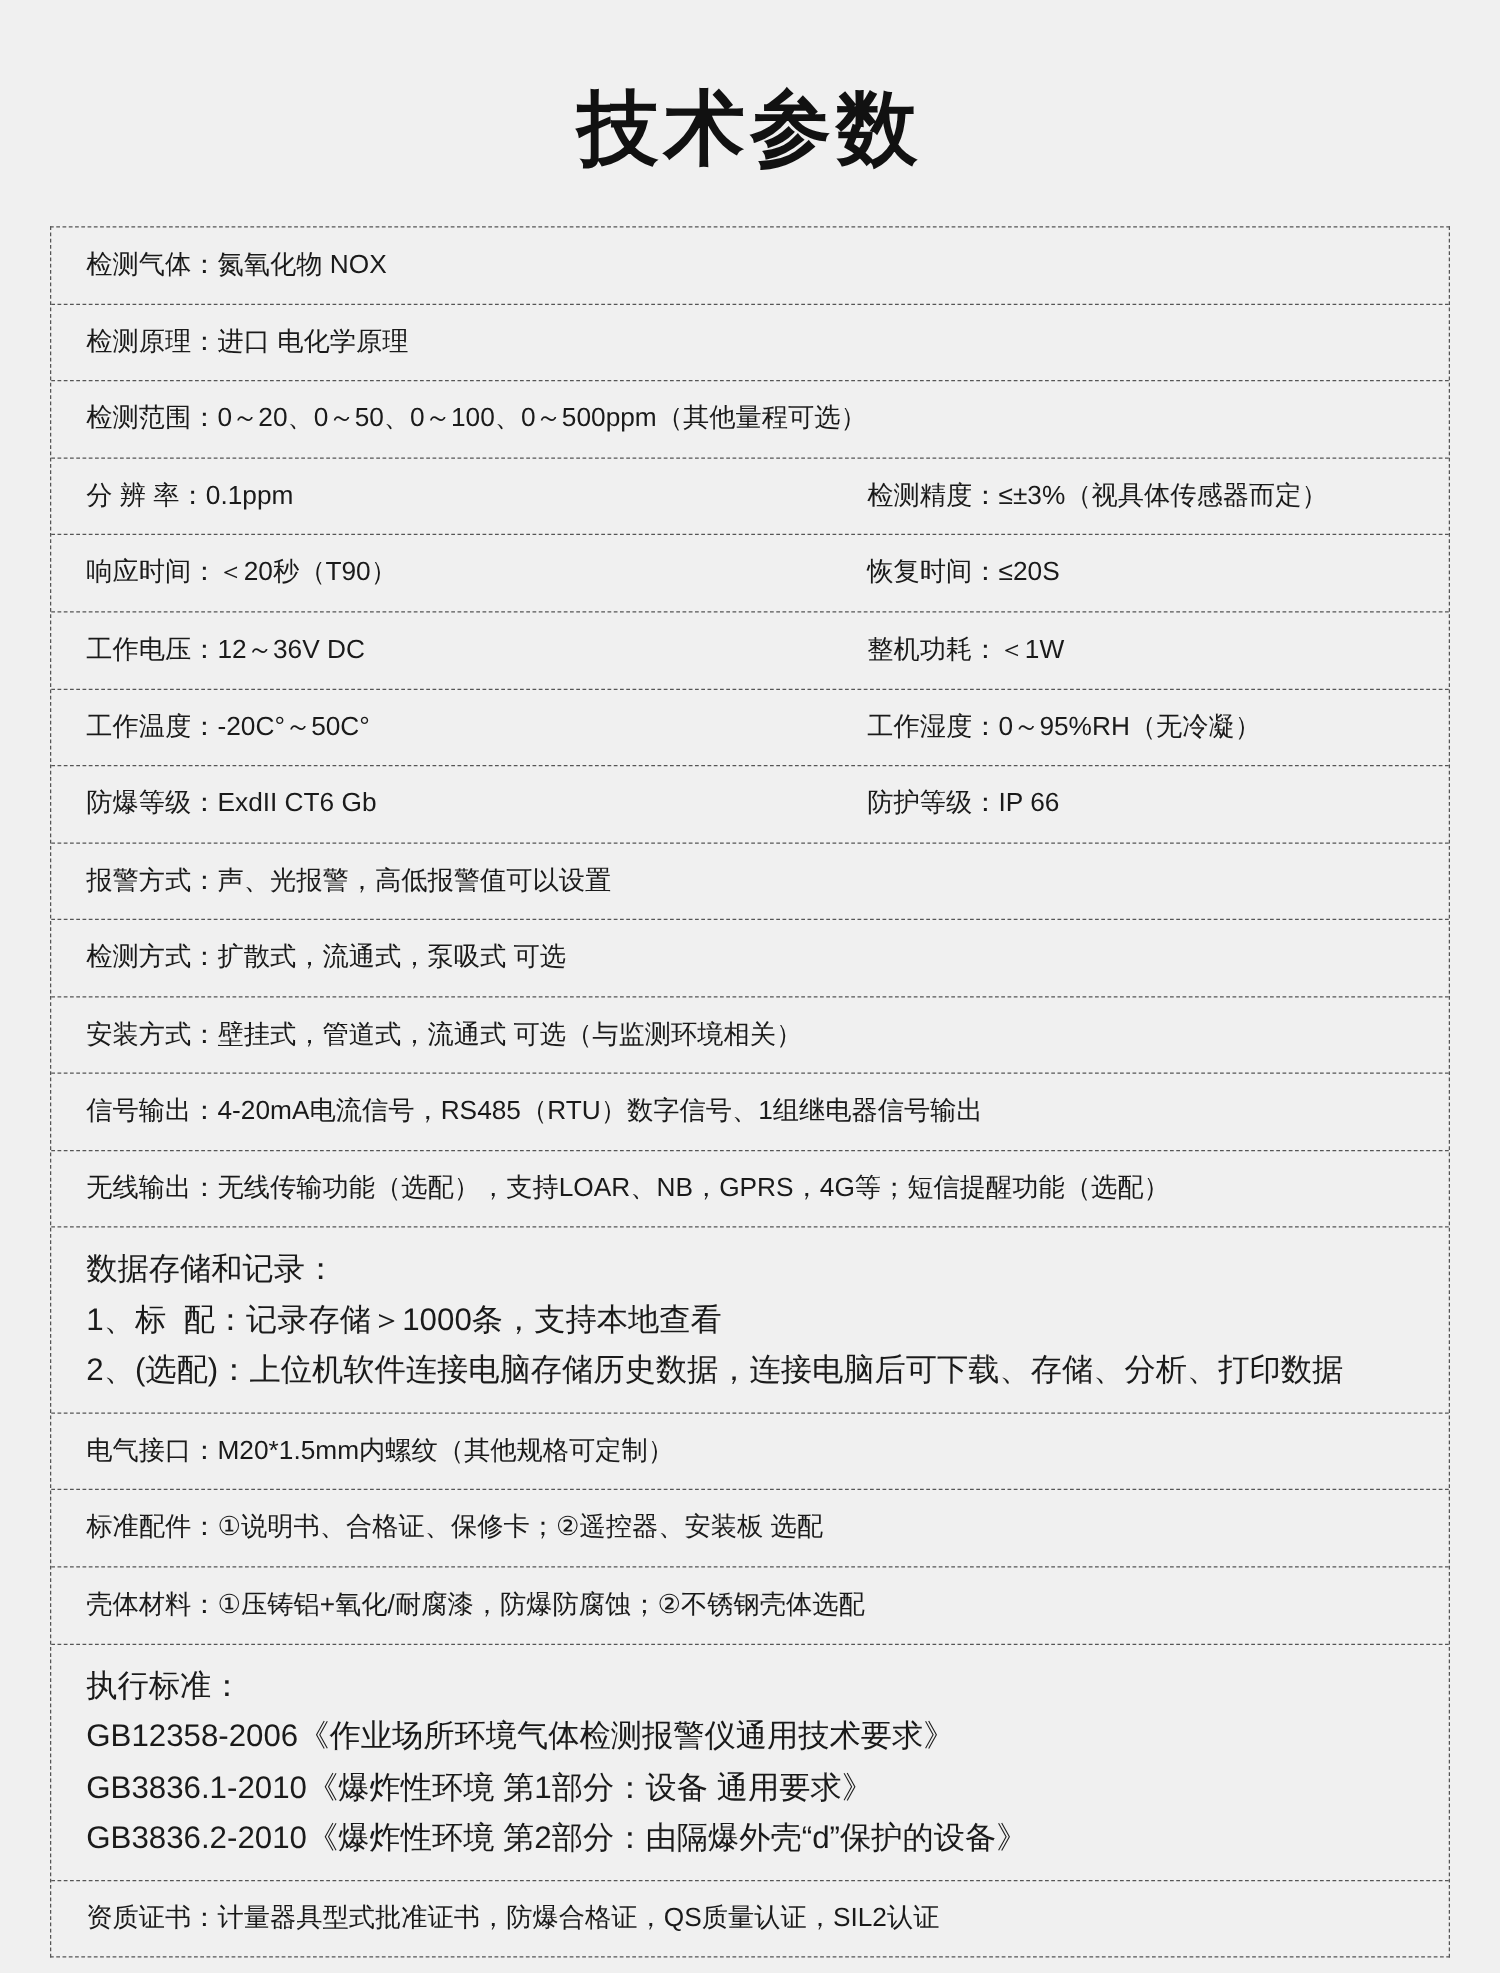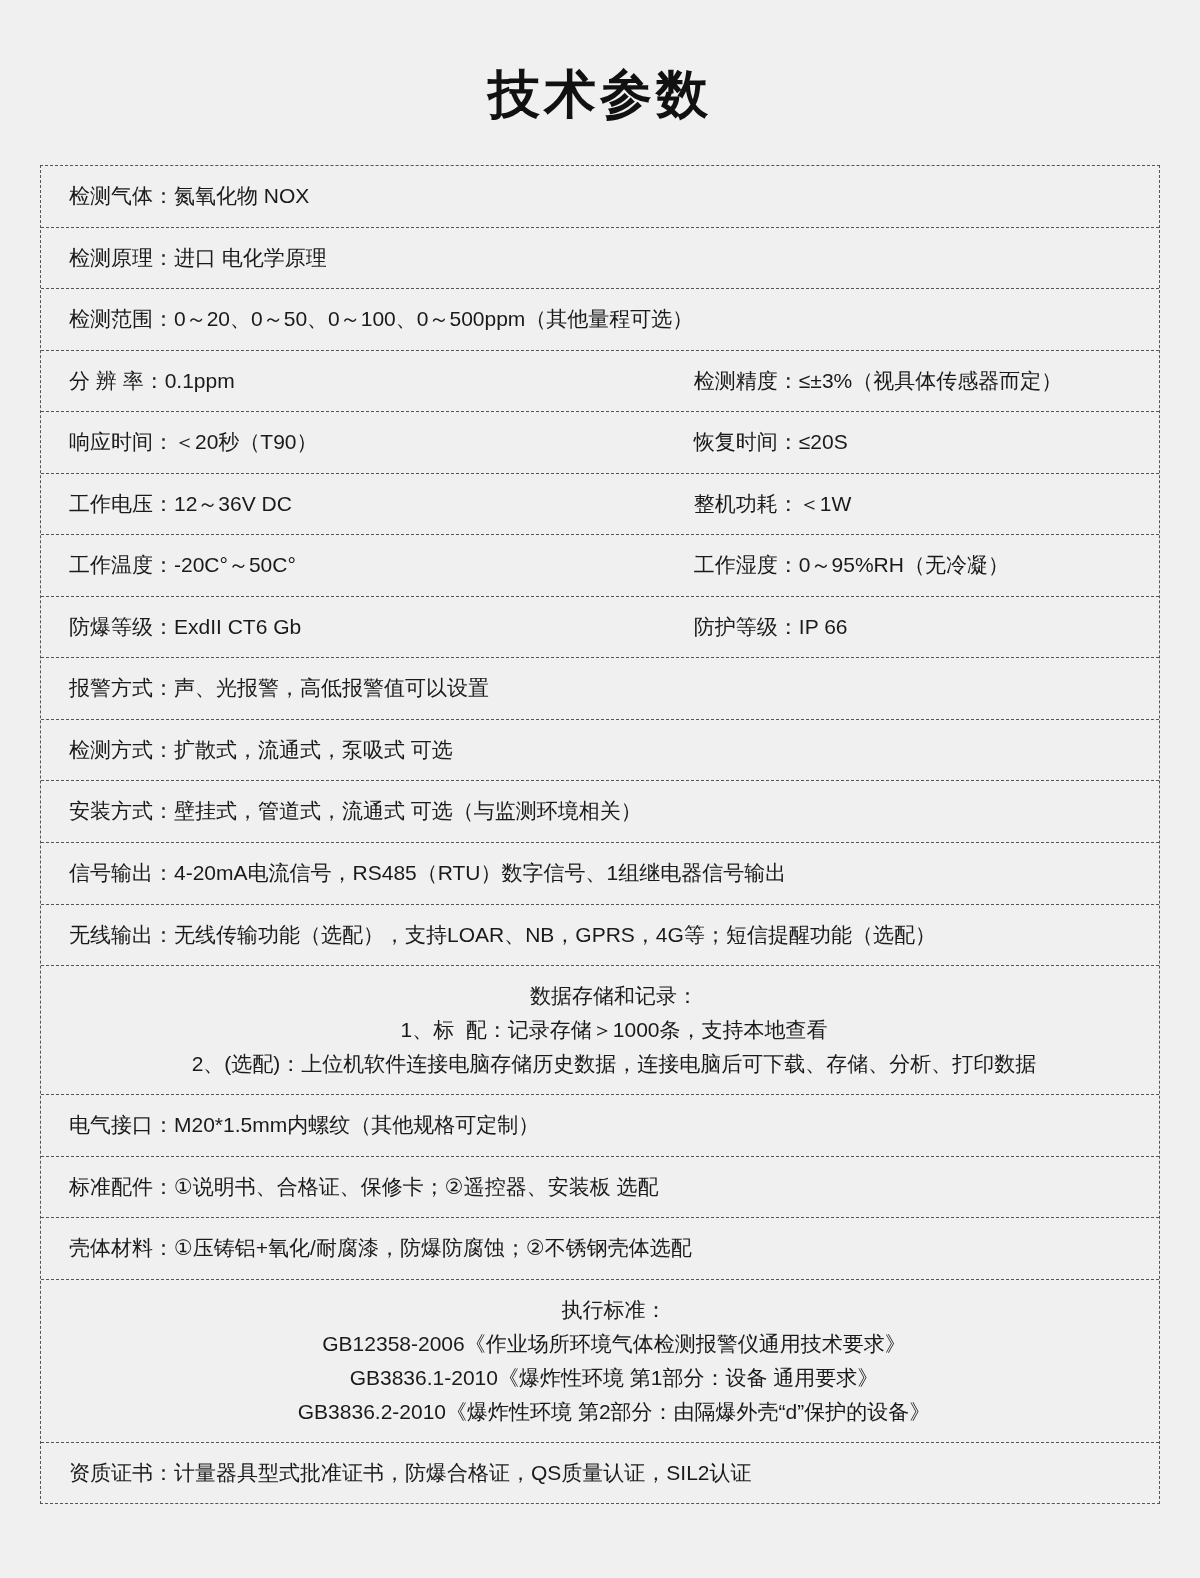--- a/index.html
+++ b/index.html
@@ -16,36 +16,35 @@
   .page {
     width: 1200px;
     min-height: 1578px;
     box-sizing: border-box;
     padding: 0;
     background: #f0f0f0;
     position: relative;
   }
   .doc-title {
     text-align: center;
-    font-size: 52px;
+    font-size: 65px;
     font-weight: 700;
     letter-spacing: 4px;
     color: #111;
     padding-top: 62px;
     padding-bottom: 10px;
     line-height: 1.25;
   }
   .spec-table {
     margin: 28px 40px 0 40px;
     border-top: 1.5px dashed #555;
     border-left: 1.5px dashed #555;
     border-right: 1.5px dashed #555;
     border-bottom: 1.5px dashed #555;
     background: transparent;
-    text-align: center;
   }
   .row {
     display: flex;
     align-items: stretch;
     border-bottom: 1.5px dashed #555;
     min-height: 54px;
   }
   .row:last-child {
     border-bottom: none;
   }
@@ -67,21 +66,21 @@
     width: 42.5%;
     padding-left: 10px;
   }
   .cell.multiline {
     display: block;
     padding-top: 13px;
     padding-bottom: 13px;
   }
   .cell.multiline .line {
     display: block;
-    font-size: 21px;
+    font-size: 25px;
     line-height: 1.62;
     white-space: pre-wrap;
   }
 </style>
 </head>
 <body>
 
 <div class="page">
 
   <div class="doc-title">技术参数</div>

